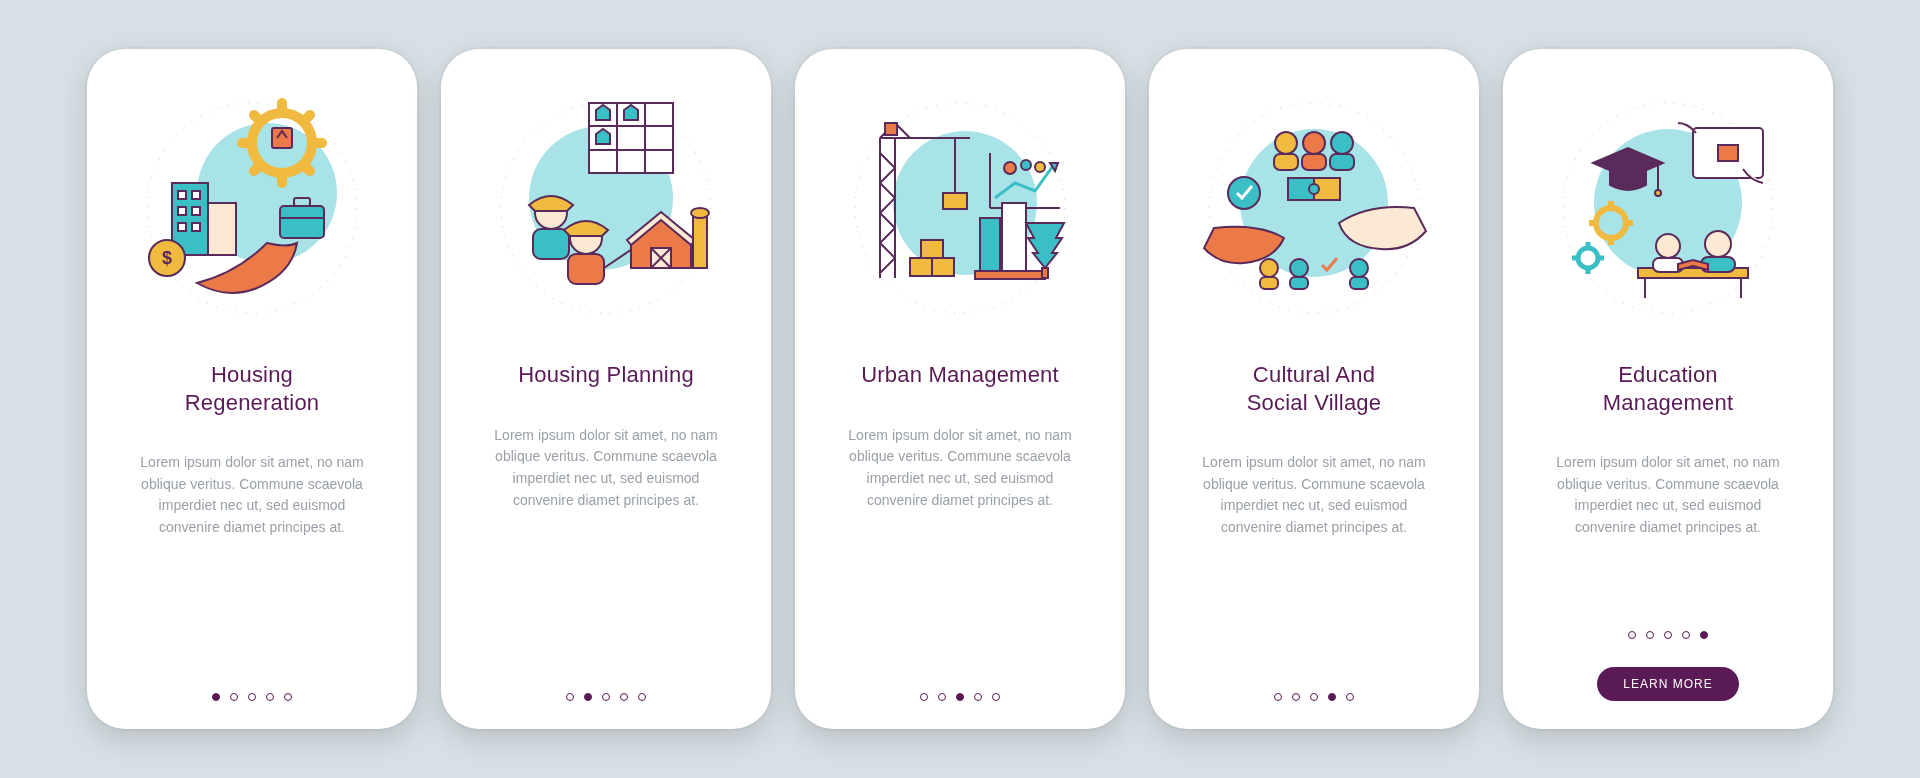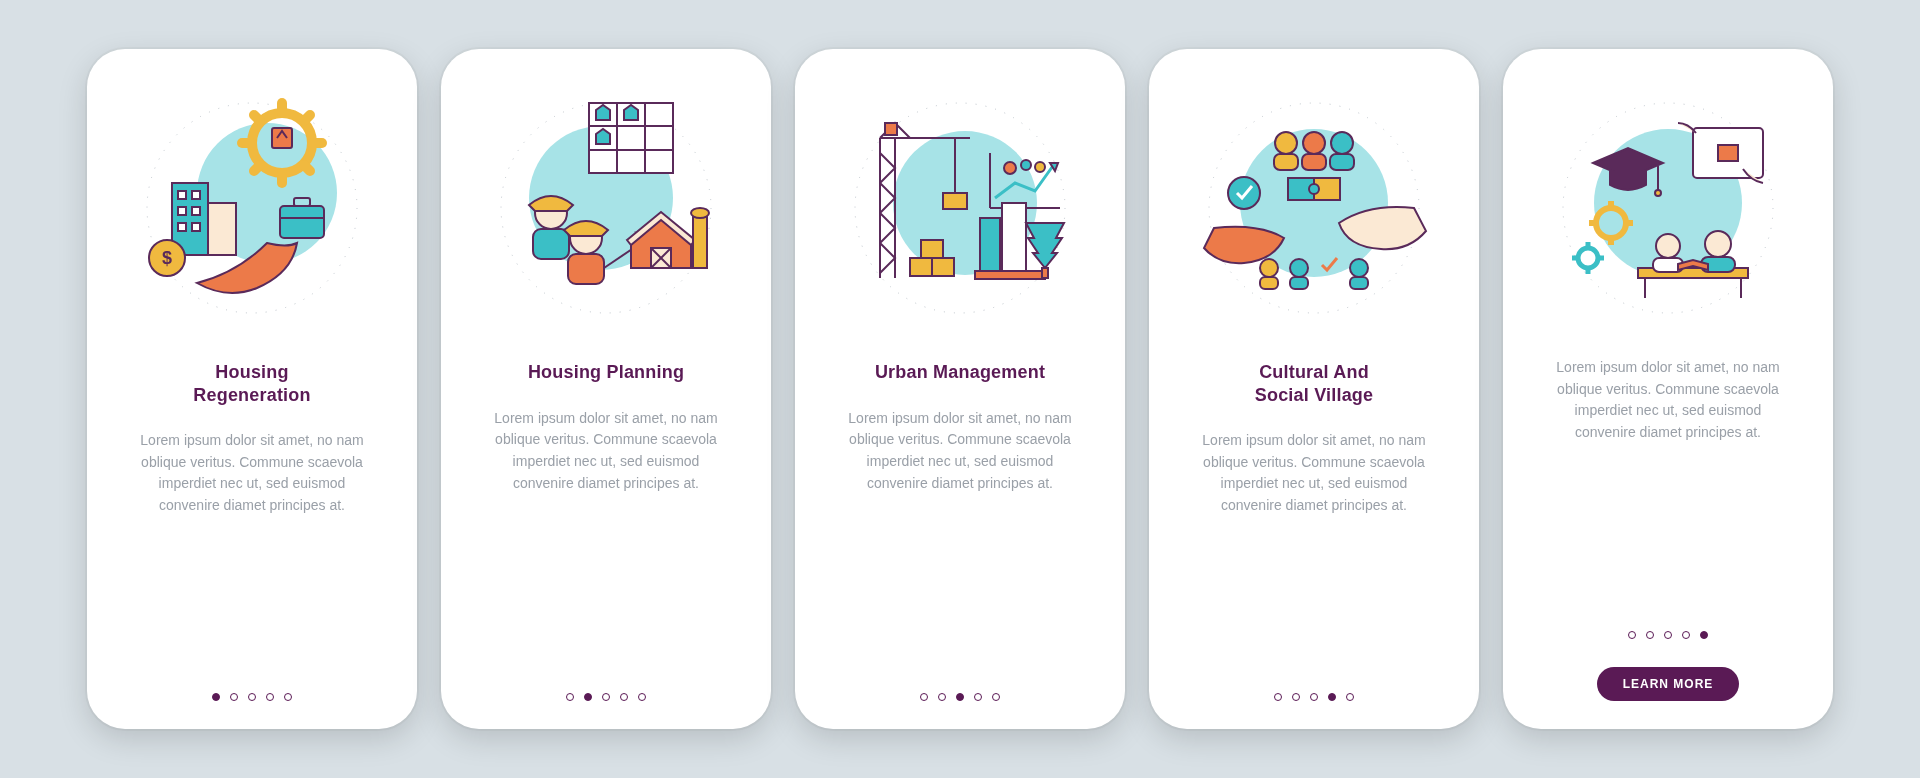--- a/index.html
+++ b/index.html
@@ -31,34 +31,34 @@
   }
   .illus {
     width: 250px;
     height: 250px;
     position: relative;
     flex: 0 0 auto;
   }
   .illus svg { width: 100%; height: 100%; }
   .title {
     color: #5a1a55;
-    font-weight: 700;
-    font-size: 18px;
+    font-weight: 400;
+    font-size: 22px;
     line-height: 1.25;
     text-align: center;
     margin-top: 28px;
     letter-spacing: 0.2px;
     white-space: pre-line;
   }
   .body {
     color: #9aa0a8;
     font-size: 14px;
     line-height: 1.55;
     text-align: center;
-    margin-top: 24px;
+    margin-top: 36px;
     max-width: 240px;
   }
   .dots {
     display: flex;
     gap: 10px;
     margin-top: auto;
   }
   .dots .dot {
     width: 8px; height: 8px;
     border-radius: 50%;
@@ -67,21 +67,21 @@
   }
   .dots .dot.active { background: #5a1a55; }
   .cta {
     margin-top: 28px;
     background: #5a1a55;
     color: #fff;
     border: none;
     border-radius: 999px;
     padding: 10px 26px;
     font-size: 12px;
-    font-weight: 700;
+    font-weight: 400;
     letter-spacing: 1px;
     cursor: pointer;
   }
   
   :root{
     --teal:#3bbfc6; --orange:#ec7a49; --yellow:#f0b93f; --purple:#5a2a5a;
     --lightteal:#a7e3e7; --cream:#fbe9d4;
   }
 </style>
 </head>
@@ -354,20 +354,22 @@
           <circle cx="-25" cy="-12" r="12" fill="var(--cream)"></circle>
           <rect x="-40" y="0" width="30" height="14" rx="6" fill="#fff"></rect>
 
           <circle cx="25" cy="-14" r="13" fill="var(--cream)"></circle>
           <rect x="8" y="-1" width="34" height="15" rx="7" fill="var(--teal)"></rect>
 
           <path d="M-15 6 l15 -4 l15 4 v6 l-15 -4 l-15 4z" fill="var(--orange)"></path>
         </g>
       </svg>
     </div>
+    <h2 class="title">Education
+Management</h2>
     <p class="body">Lorem ipsum dolor sit amet, no nam oblique veritus. Commune scaevola imperdiet nec ut, sed euismod convenire diamet principes at.</p>
     <div class="dots">
       <span class="dot"></span>
       <span class="dot"></span>
       <span class="dot"></span>
       <span class="dot"></span>
       <span class="dot active"></span>
     </div>
     <button class="cta">LEARN MORE</button>
   </div>

